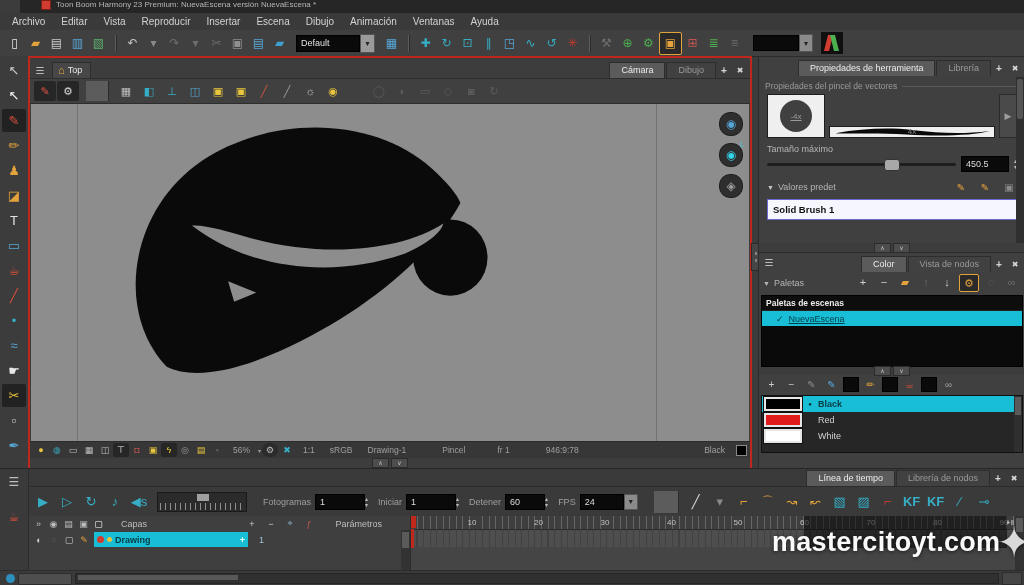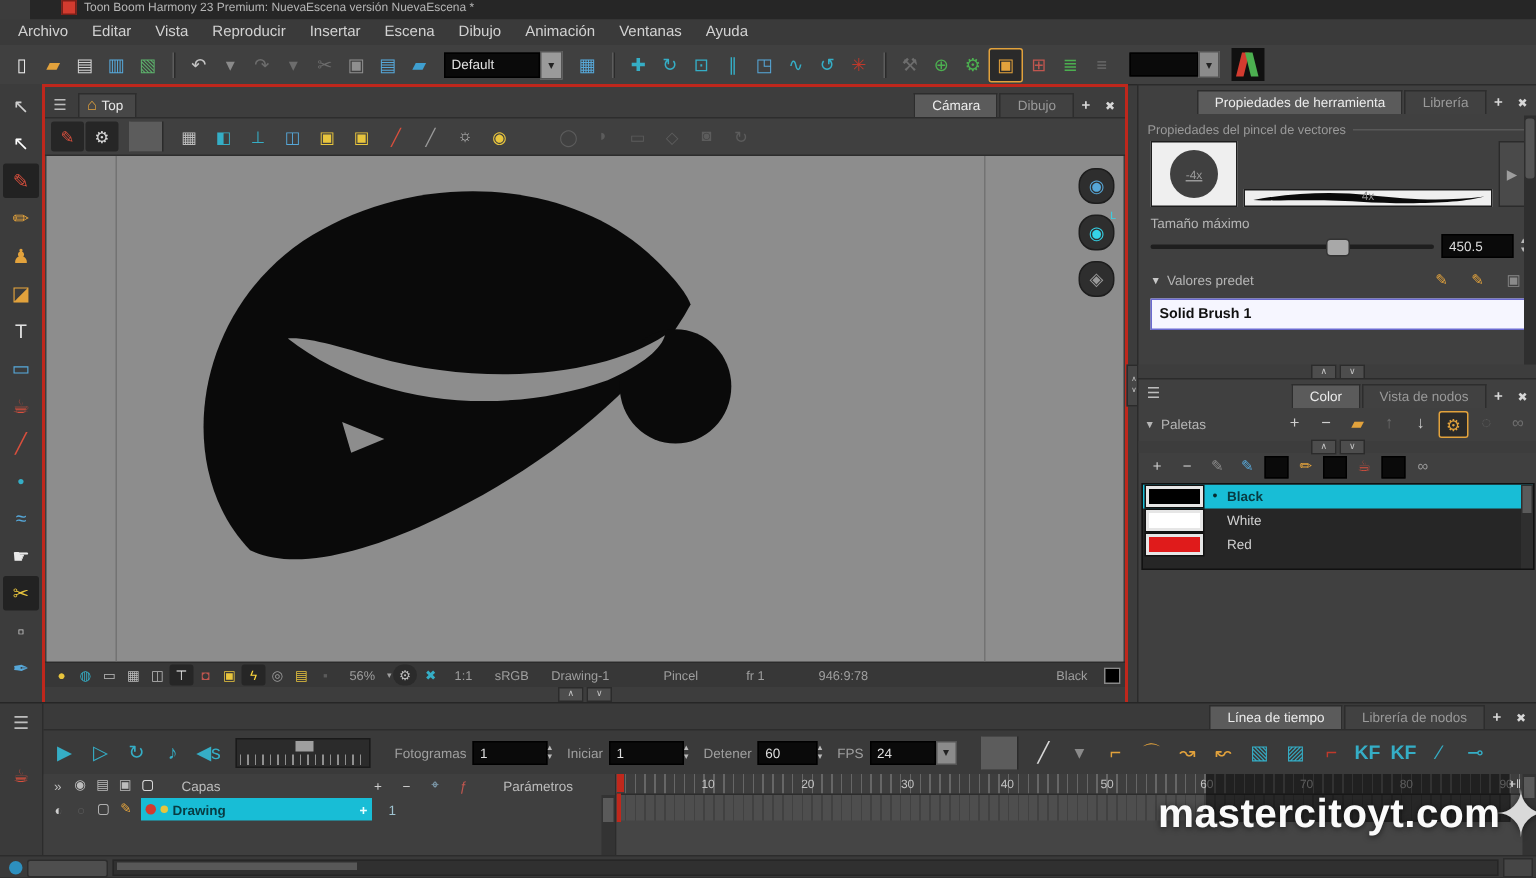--- a/index.html
+++ b/index.html
@@ -471,20 +471,31 @@
       <span class="ib" style="color: rgb(207, 207, 207);">+</span>
           <span class="ib" style="color: rgb(207, 207, 207);">−</span>
           <span class="ib" style="color: rgb(226, 162, 60);">▰</span>
           <span class="ib" style="color: rgb(109, 109, 109);">↑</span>
           <span class="ib" style="color: rgb(207, 207, 207);">↓</span>
           <span class="ib" data-boxed="true" style="color: rgb(226, 162, 60);">⚙</span>
           <span class="ib" style="color: rgb(109, 109, 109);">◌</span>
           <span class="ib" style="color: rgb(109, 109, 109);">∞</span>
         </span>
     </div>
+    <div class="pal-list">
+      <div class="pal-hdr">Paletas de escenas</div>
+      <div>
+
+      <div class="pal-item" data-selected="true">
+          <span>✓</span>
+          <span class="nm">NuevaEscena</span>
+        </div>
+        </div>
+      <div class="pal-void"></div>
+    </div>
     <div class="hsplit" style="height:8px;">
       <span class="hbtn">∧</span>
       <span class="hbtn">∨</span>
     </div>
     <div class="sw-row">
       <div style="display:flex;align-items:center;gap:3px;flex:1;">
 
       <span class="ib" style="color: rgb(207, 207, 207);">+</span>
           <span class="ib" style="color: rgb(207, 207, 207);">−</span>
           <span class="ib" style="color: rgb(138, 138, 138);">✎</span>
@@ -499,28 +510,28 @@
     </div>
     <div class="clist">
       <div>
 
       <div class="crow" data-selected="true">
           <span class="csw" style="background: rgb(0, 0, 0);"></span>
           <span class="cbul">●</span>
           <span>Black</span>
         </div>
           <div class="crow" data-selected="false">
+          <span class="csw" style="background: rgb(224, 27, 27);"></span>
+          <span class="cbul">●</span>
+          <span>Red</span>
+        </div>
+          <div class="crow" data-selected="false">
           <span class="csw" style="background: rgb(255, 255, 255);"></span>
           <span class="cbul">●</span>
           <span>White</span>
-        </div>
-          <div class="crow" data-selected="false">
-          <span class="csw" style="background: rgb(224, 27, 27);"></span>
-          <span class="cbul">●</span>
-          <span>Red</span>
         </div>
         </div>
       <div class="cscroll">
           <span class="h"></span>
         </div>
     </div>
   </div>
 
   <div class="bottom">
     <div class="bt-left">

